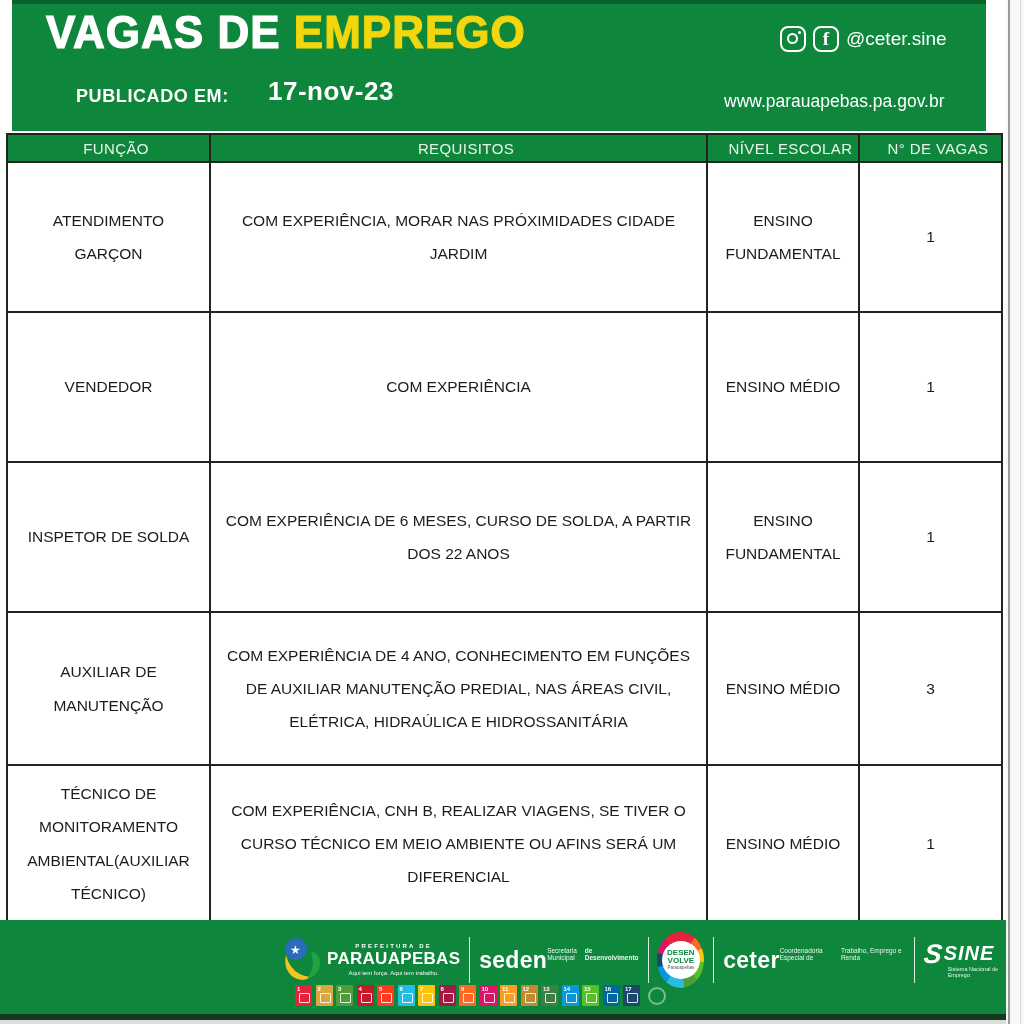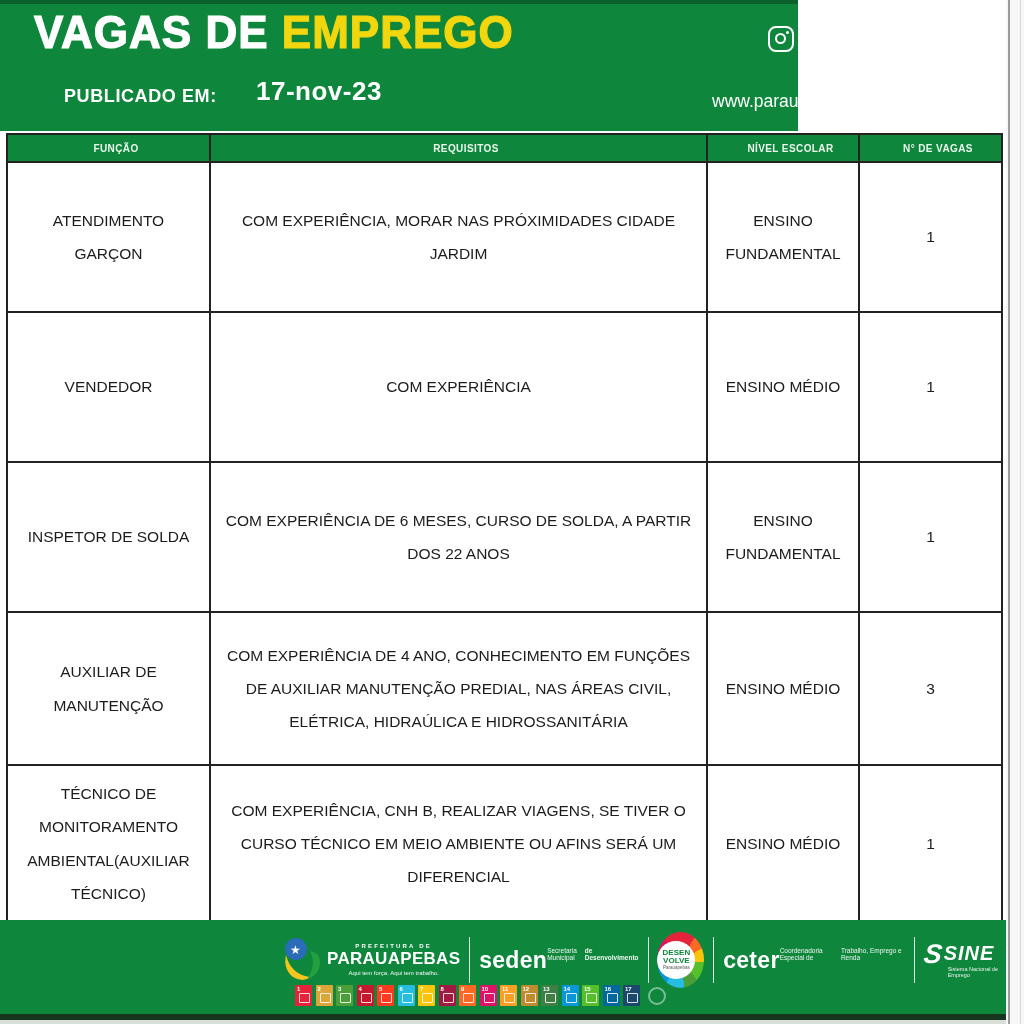--- a/index.html
+++ b/index.html
@@ -1,20 +1,20 @@
 <!DOCTYPE html>
 <html><head>
 <meta charset="utf-8">
 <style>
   html,body{margin:0;padding:0;width:1024px;height:1024px;overflow:hidden;background:#ffffff;
     font-family:"Liberation Sans", sans-serif;}
   .page{position:absolute;inset:0;width:1024px;height:1024px;background:#ffffff;}
 
   
-  .header{position:absolute;left:0;top:0;width:798px;height:131px;background:#0e873c;}
+  .header{position:absolute;left:12px;top:0;width:974px;height:131px;background:#0e873c;}
   .header::before{content:"";position:absolute;left:0;top:0;width:100%;height:4px;background:rgba(0,0,0,.28);}
   .title{position:absolute;left:34px;top:6px;font-size:44px;font-weight:900;letter-spacing:1px;
     white-space:nowrap;transform:scaleY(1.04);transform-origin:top left;}
   .title .t-white{color:#ffffff;-webkit-text-stroke:1.2px #ffffff;}
   .title .t-yellow{color:#f2d60e;-webkit-text-stroke:1.2px #f2d60e;}
   .published-label{position:absolute;left:64px;top:86px;color:#ffffff;font-size:18px;font-weight:700;letter-spacing:.6px;}
   .published-date{position:absolute;left:256px;top:76px;color:#ffffff;font-size:26px;font-weight:800;letter-spacing:.5px;}
 
   .social-row{position:absolute;left:768px;top:26px;display:flex;align-items:center;gap:7px;}
   .ig-icon{width:26px;height:26px;border:2.5px solid #fff;border-radius:8px;position:relative;box-sizing:border-box;}
@@ -23,21 +23,21 @@
   .fb-icon{width:26px;height:26px;border:2.5px solid #fff;border-radius:8px;box-sizing:border-box;
     color:#fff;font-weight:800;font-size:19px;text-align:center;line-height:22px;font-family:"Liberation Serif",serif;}
   .social-handle{color:#ffffff;font-size:19px;}
   .site-cta{position:absolute;left:712px;top:60px;color:#ffffff;font-size:17.5px;}
   .site-url{position:absolute;left:712px;top:91px;color:#ffffff;font-size:17.5px;}
 
   
   .vtable{position:absolute;left:6px;top:133px;width:995px;border-collapse:collapse;table-layout:fixed;}
   .vtable th,.vtable td{border:2px solid #222222;}
   .vtable thead tr{height:28px;}
-  .vtable th{background:#0e873c;color:#eaf6ec;font-size:10px;font-weight:700;letter-spacing:.4px;padding-left:16px;}
+  .vtable th{background:#0e873c;color:#eaf6ec;font-size:15px;font-weight:400;letter-spacing:.4px;padding-left:16px;}
   .vtable td{background:#ffffff;color:#1c1c1c;text-align:center;vertical-align:middle;
     font-size:15.5px;line-height:2.15;padding:2px 14px;}
   .col-vagas-cell{font-size:23px;line-height:1;}
 
   
   .footer{position:absolute;left:0;top:920px;width:1006px;height:94px;background:#0e873c;}
   .footer-darkline{position:absolute;left:0;top:1014px;width:1006px;height:6px;background:#17351f;}
   .bottom-sliver{position:absolute;left:0;top:1020px;width:1024px;height:4px;background:#d9ded9;}
 
   .logo-strip{position:absolute;left:283px;top:12px;display:flex;align-items:center;gap:9px;color:#fff;}
@@ -46,21 +46,21 @@
   .pref-text{display:flex;flex-direction:column;align-items:center;line-height:1.1;}
   .pref-small{font-size:6px;letter-spacing:2.2px;font-weight:700;}
   .pref-name{font-size:17px;font-weight:800;letter-spacing:.3px;}
   .pref-tag{font-size:6px;margin-top:2px;opacity:.95;}
   .seden-wrap,.ceter-wrap{display:flex;flex-direction:row;align-items:flex-start;line-height:1.15;}
   .seden-name,.ceter-name{font-size:23px;font-weight:800;letter-spacing:.3px;}
   .logo-sub{font-size:6.5px;opacity:.92;}
   .logo-sub.b{font-weight:700;}
   .desenvolve{width:56px;height:56px;border-radius:50%;
     background:conic-gradient(#e5243b 0 32deg,#fd6925 32deg 62deg,#fcc30b 62deg 96deg,#56c02b 96deg 140deg,#4c9f38 140deg 172deg,#26bde2 172deg 212deg,#0a97d9 212deg 252deg,#19486a 252deg 288deg,#dd1367 288deg 324deg,#e5243b 324deg 360deg);
-    display:flex;align-items:center;justify-content:flex-start;}
+    display:flex;align-items:center;justify-content:center;}
   .desenvolve-inner{width:38px;height:38px;border-radius:50%;background:#ffffff;color:#0e873c;
     display:flex;flex-direction:column;align-items:center;justify-content:center;line-height:1;}
   .dv1{font-size:8px;font-weight:800;}
   .dv3{font-size:4.5px;color:#555;margin-top:1px;}
   .sine-wrap{display:flex;flex-direction:column;align-items:flex-start;}
   .sine-top{display:flex;align-items:center;gap:2px;}
   .sine-s{font-size:27px;font-weight:900;font-style:italic;transform:skewX(-8deg);line-height:.9;}
   .sine-name{font-size:20px;font-weight:800;font-style:italic;letter-spacing:1px;}
   .sine-sub{font-size:5.5px;opacity:.9;margin-left:24px;}
 

